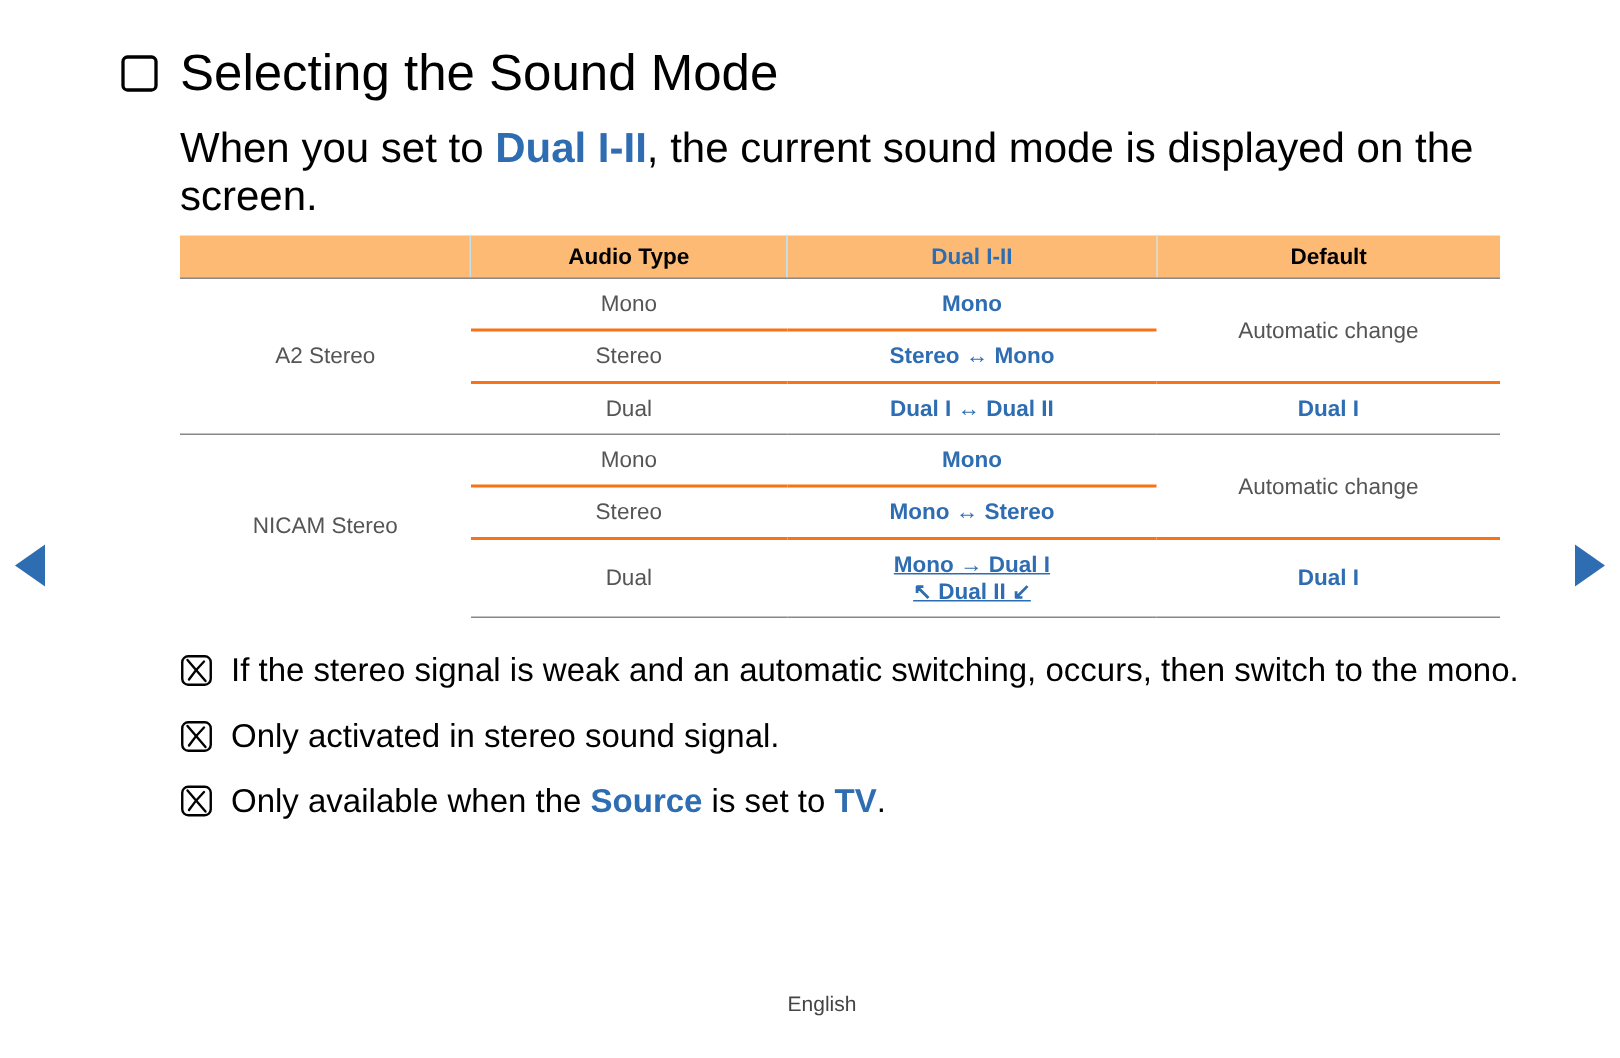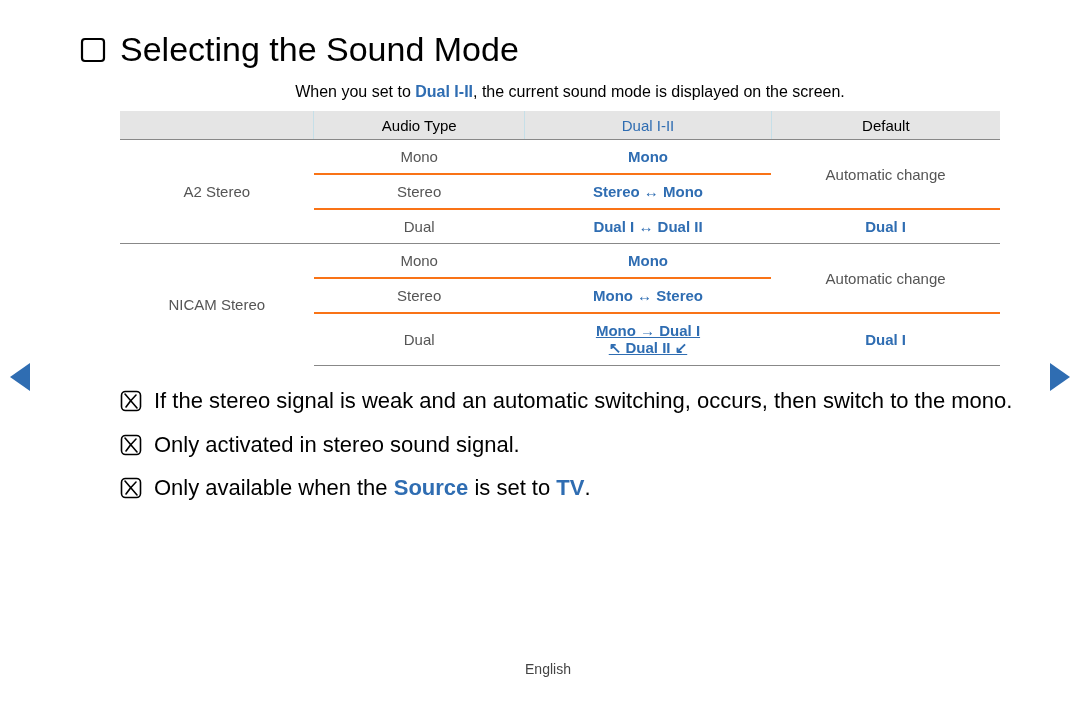--- a/index.html
+++ b/index.html
@@ -23,37 +23,36 @@
     margin: 0 0 14px 0;
     font-size: 34px;
     font-weight: 400;
   }
   h1.title .bullet {
     display: inline-block;
     vertical-align: -2px;
     margin-right: 14px;
   }
   .intro {
-    font-size: 16px;
+    font-size: 28px;
     margin: 0 0 10px 40px;
-    text-align: center;
   }
   .blue { color: #2f6db2; }
   .bold { font-weight: 700; }
   table.sound {
     border-collapse: collapse;
     width: 880px;
     margin-left: 40px;
     font-size: 15px;
   }
   table.sound th {
-    background: #e5e5e5;
+    background: #fdba74;
     border-bottom: 1px solid #888;
     padding: 6px 4px 5px 4px;
-    font-weight: 400;
+    font-weight: 700;
     text-align: center;
   }
   table.sound th.blue-head { color: #2f6db2; }
   table.sound td {
     padding: 8px 6px;
     text-align: center;
     color: #555;
     vertical-align: middle;
   }
   table.sound td.blue-cell { color: #2f6db2; font-weight: 700; }

